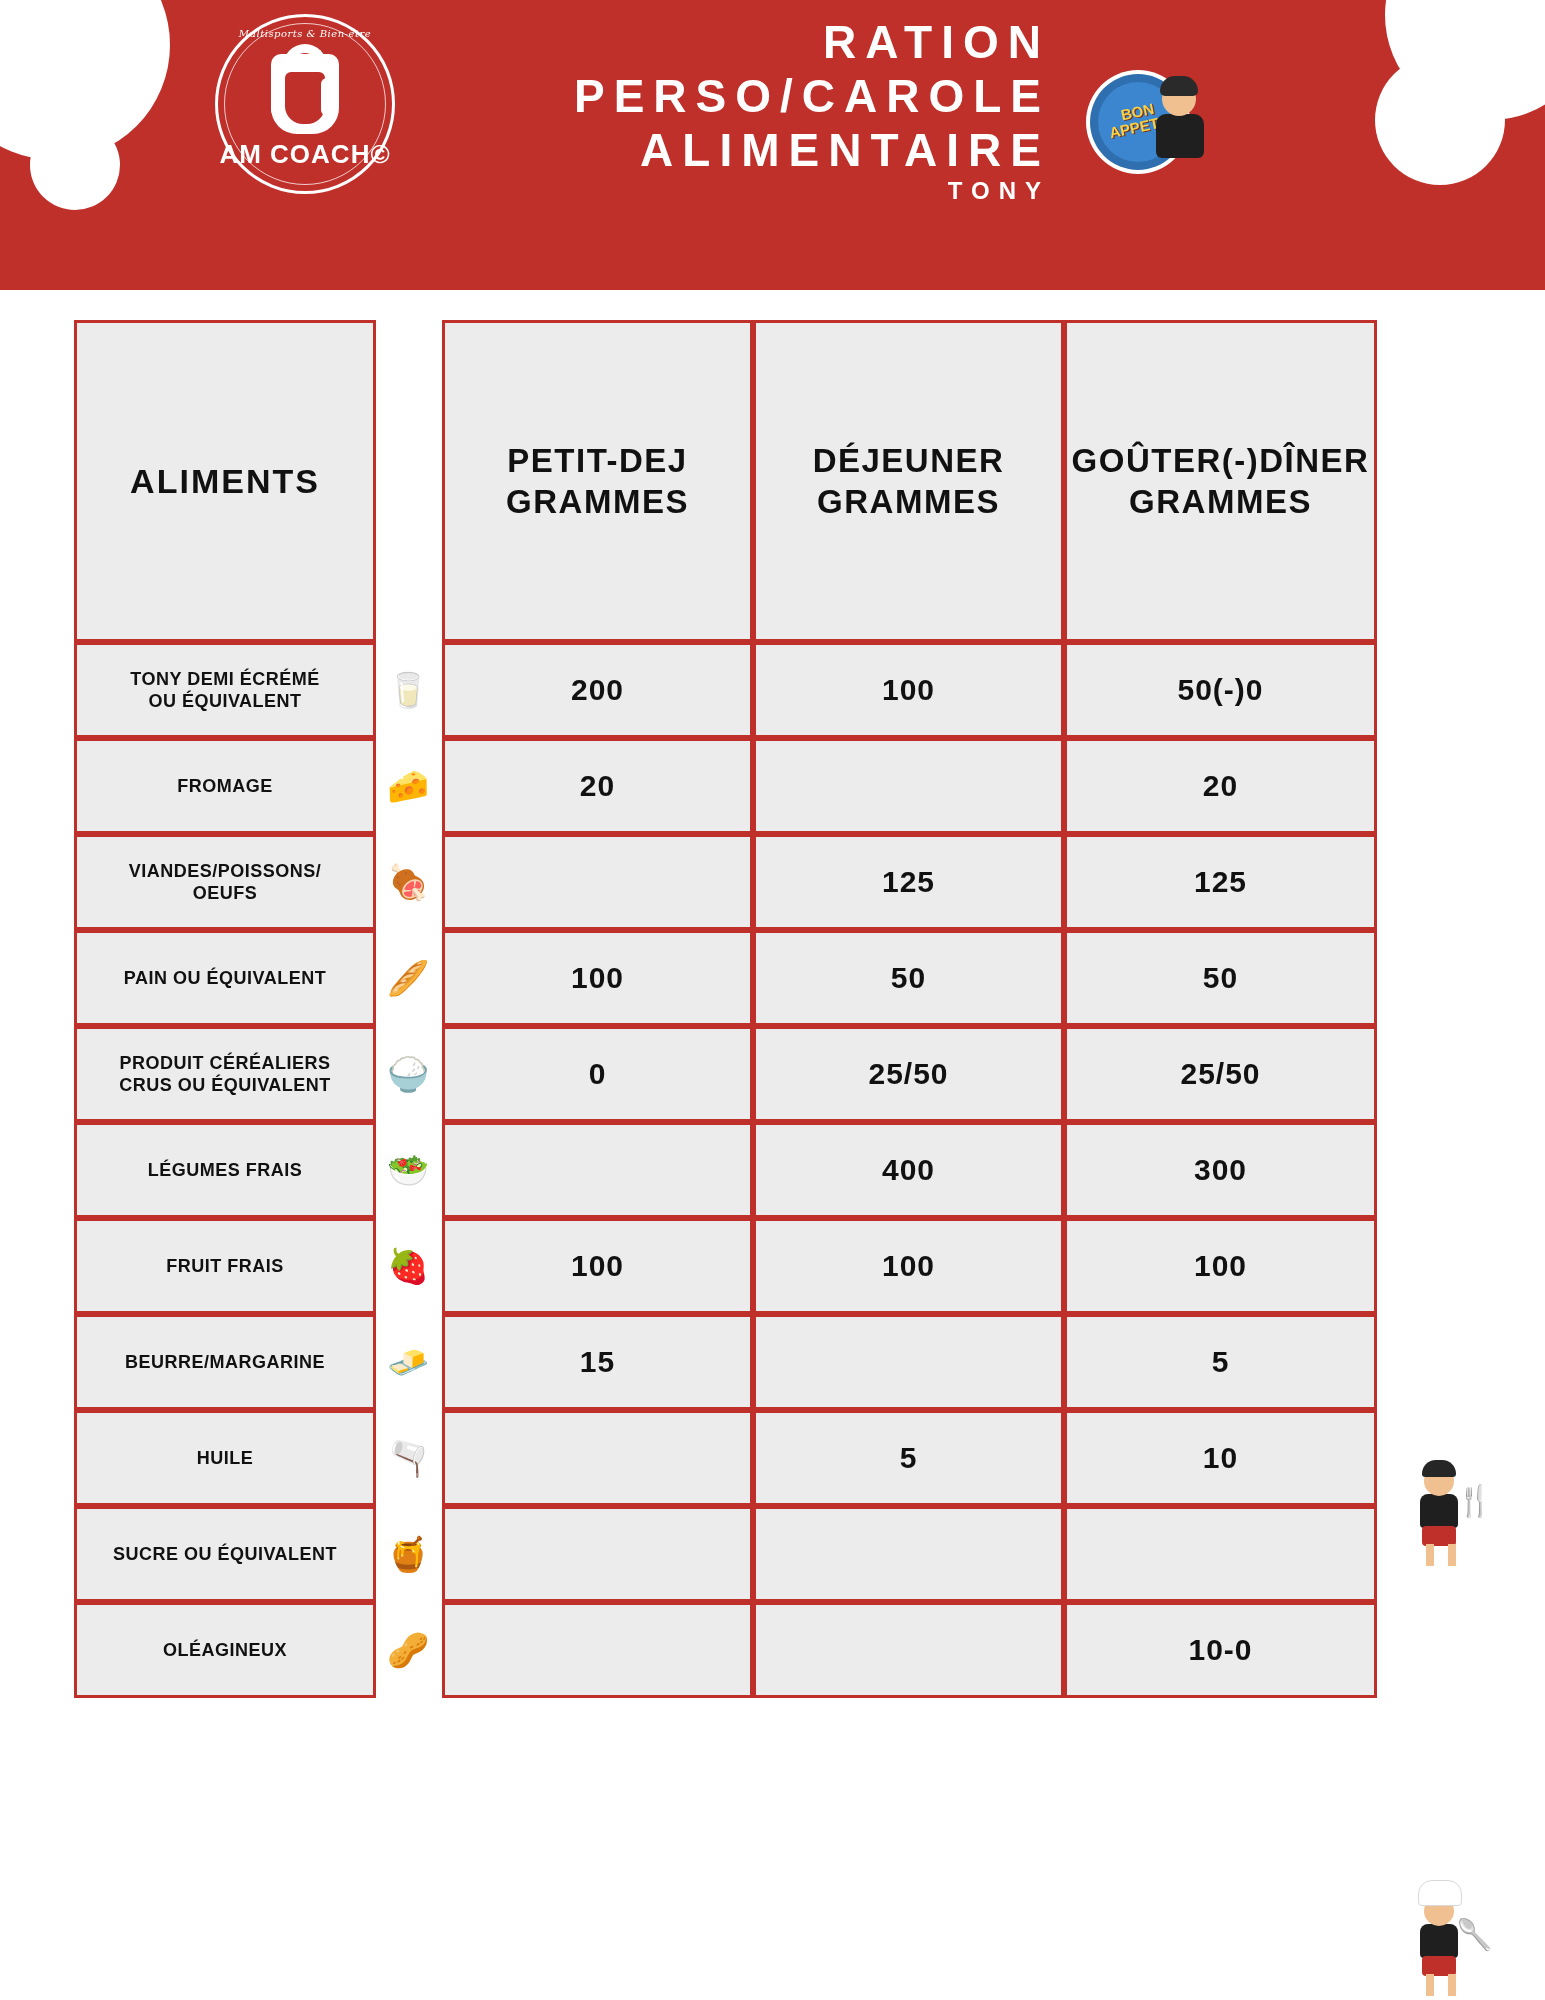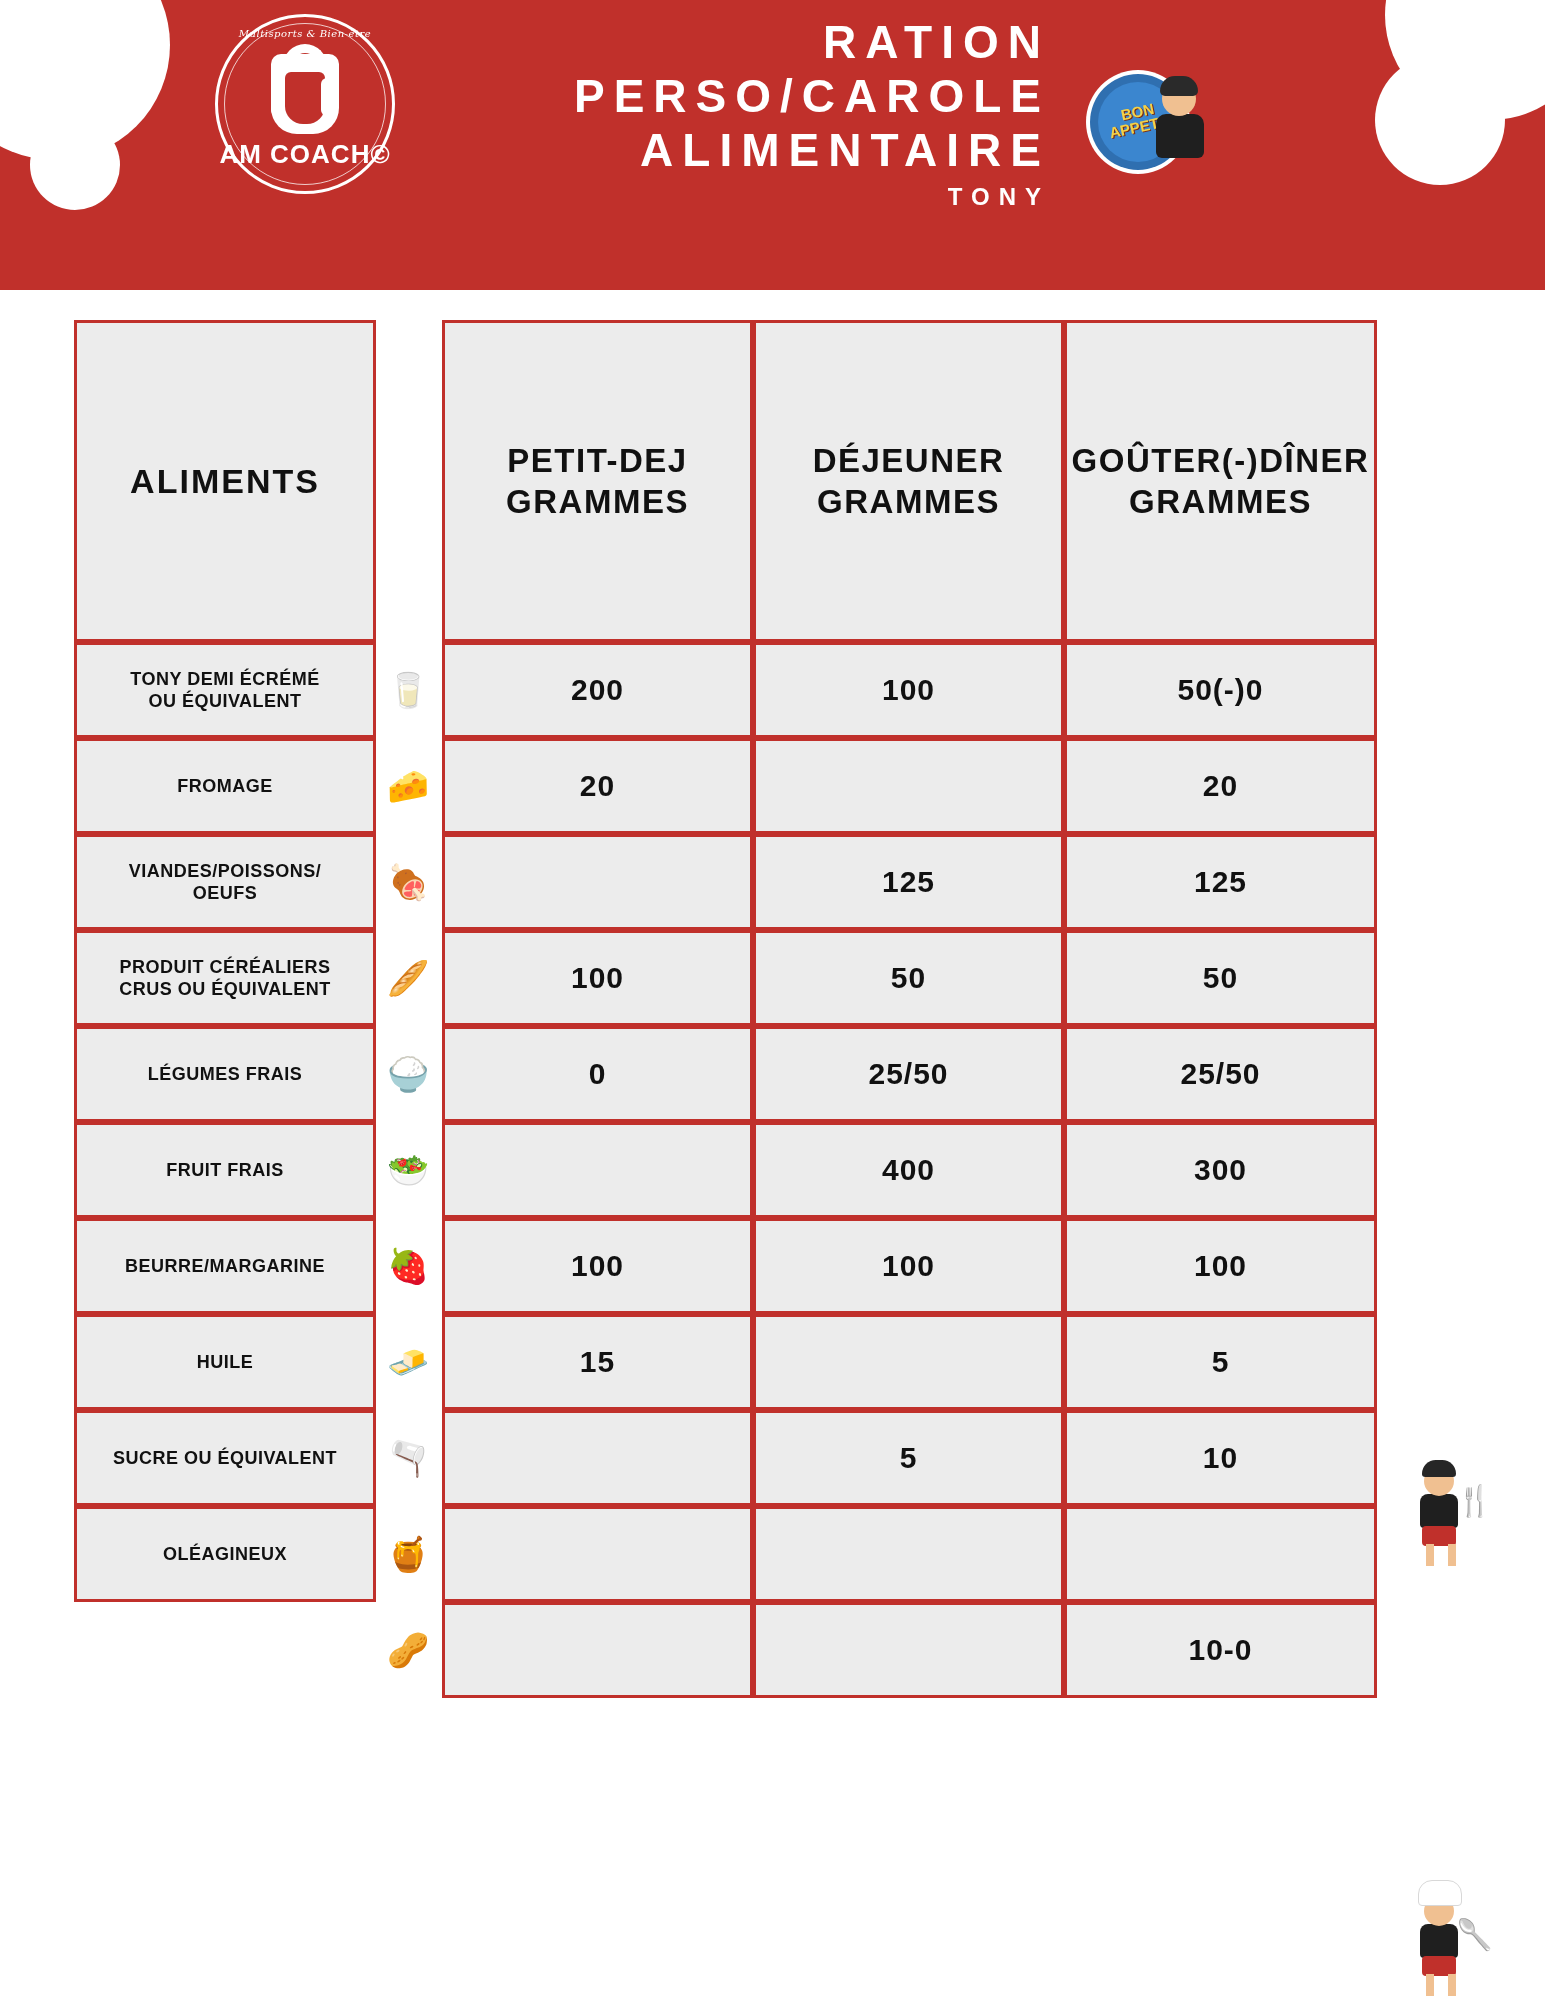--- a/index.html
+++ b/index.html
@@ -135,21 +135,20 @@
     font-size: 46px;
     letter-spacing: 9px;
     line-height: 1.17;
     white-space: nowrap;
   }
   .title-sub {
     font-family: "Liberation Sans", sans-serif;
     font-weight: bold;
     font-size: 24px;
     letter-spacing: 9px;
-    margin-top: 6px;
   }
 
   
   .badge {
     position: absolute;
     left: 1090px; top: 68px;
     width: 130px; height: 110px;
   }
   .badge-burst {
     position: absolute;
@@ -403,20 +402,23 @@
         </div>
       </div>
       <div class="cell food-cell">
         <div><span>FROMAGE</span></div>
       </div>
       <div class="cell food-cell">
         <div>
           <span>VIANDES/POISSONS/</span><br>
           <span>OEUFS</span>
         </div>
+      </div>
+      <div class="cell food-cell">
+        <div><span>PAIN OU ÉQUIVALENT</span></div>
       </div>
       <div class="cell food-cell">
         <div>
           <span>PRODUIT CÉRÉALIERS</span><br>
           <span>CRUS OU ÉQUIVALENT</span>
         </div>
       </div>
       <div class="cell food-cell">
         <div><span>LÉGUMES FRAIS</span></div>
       </div>

